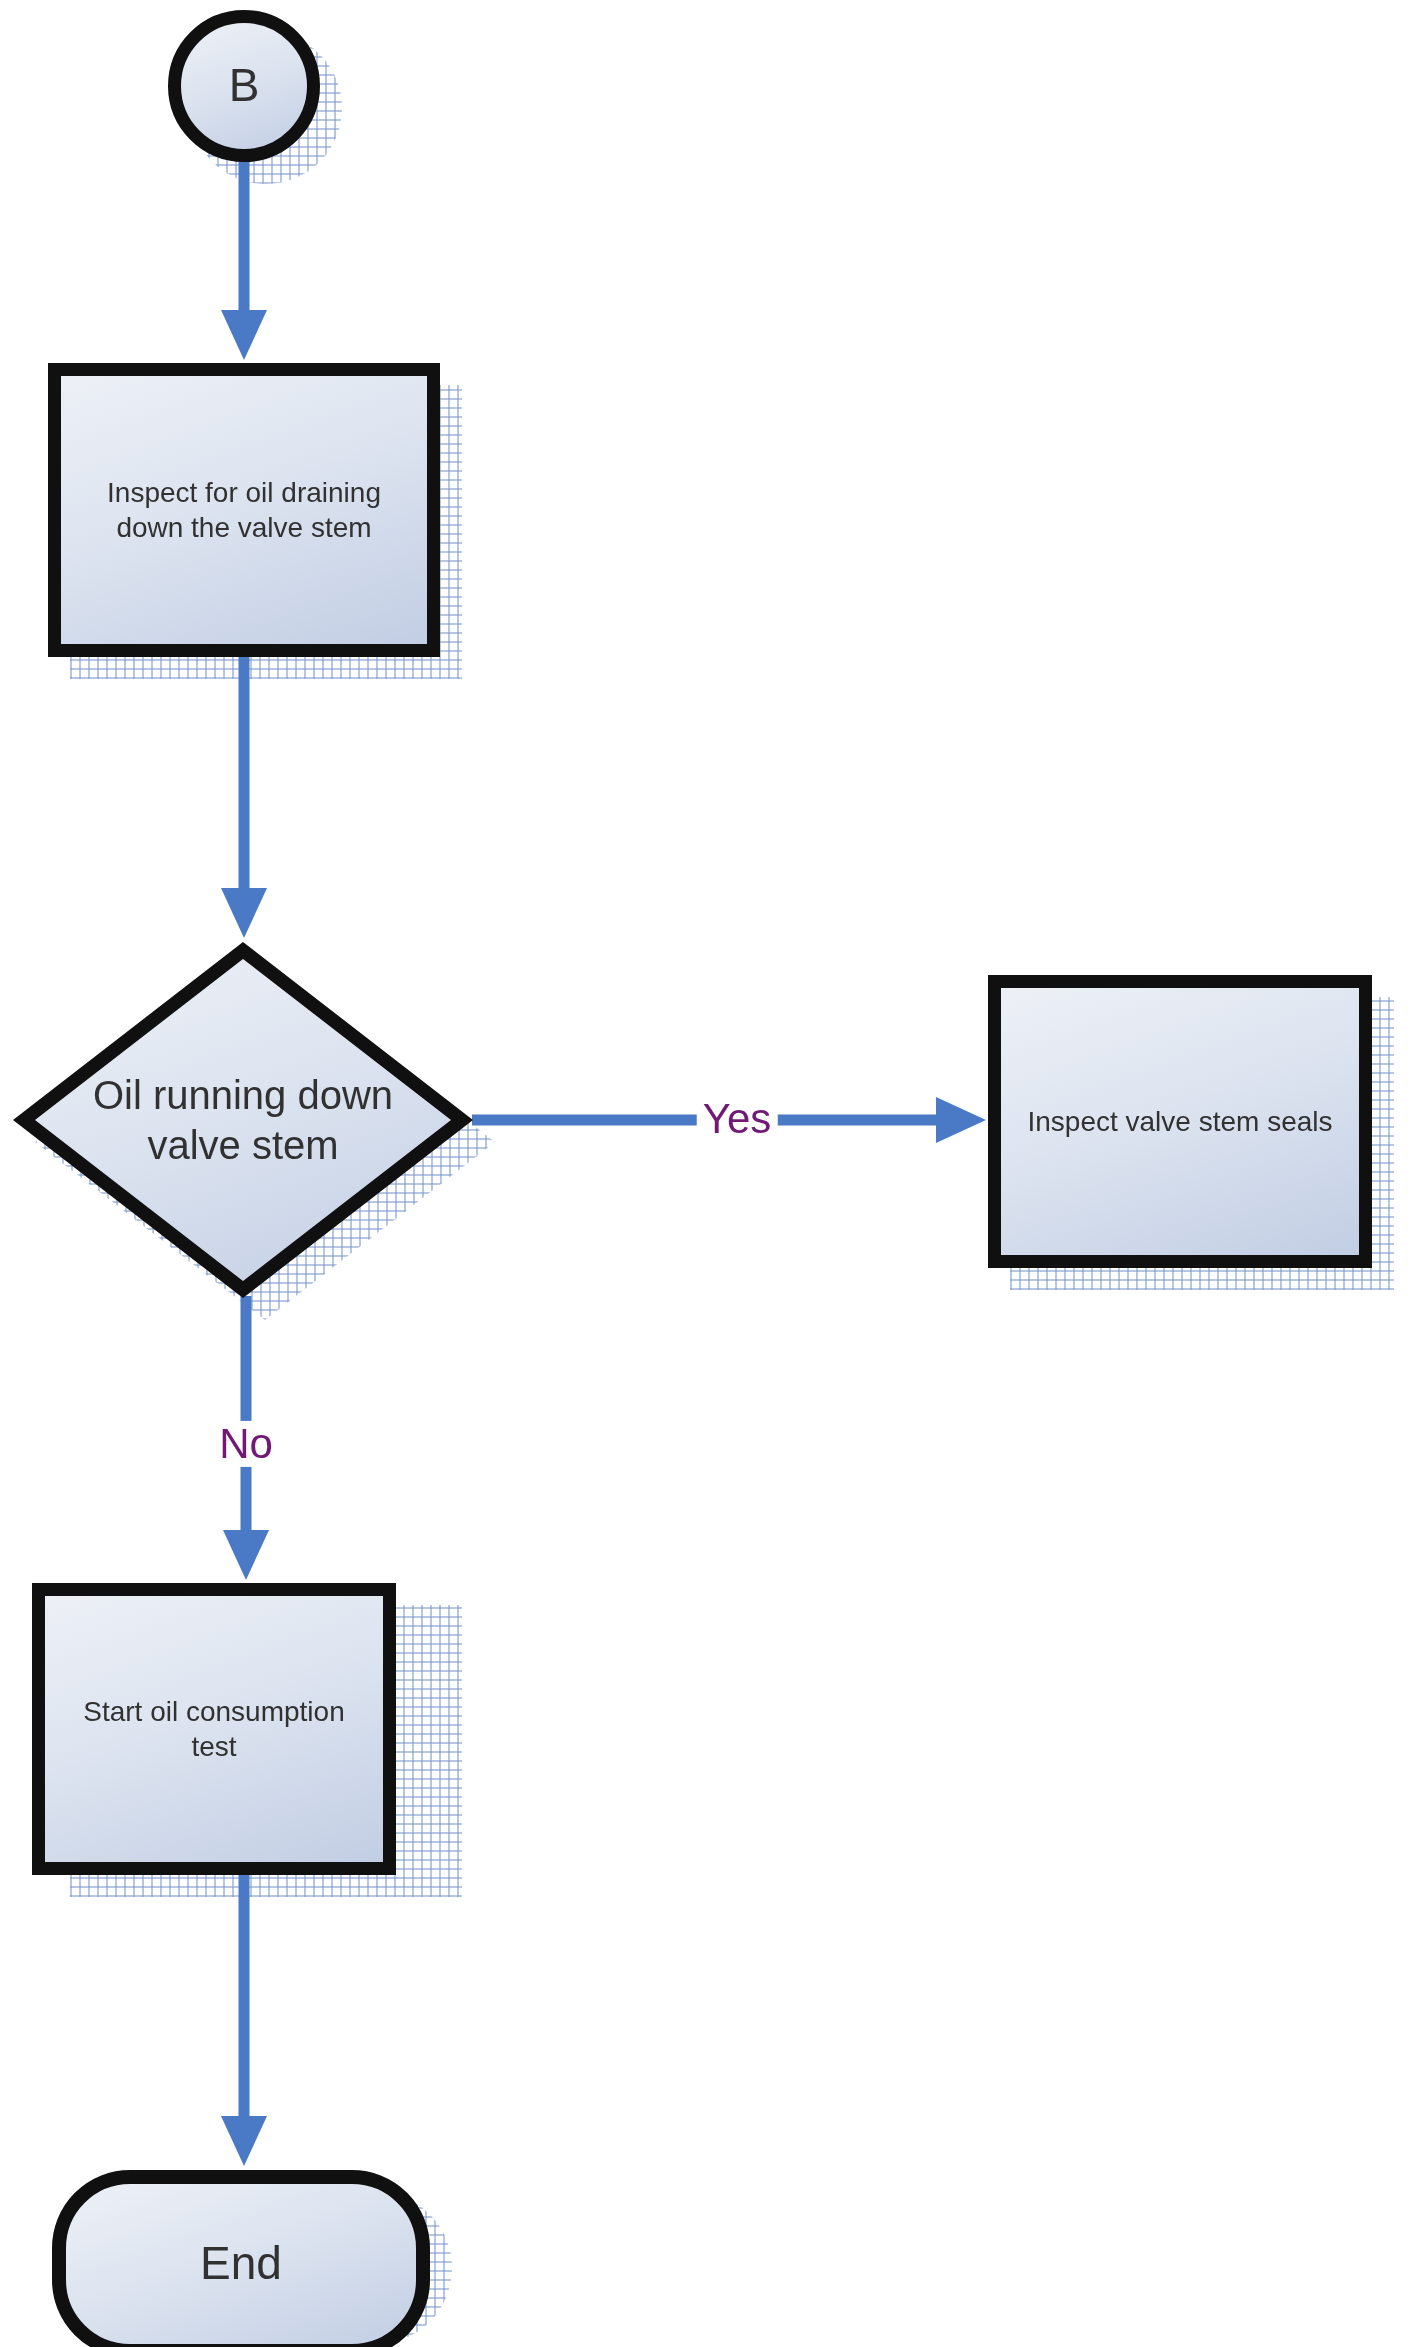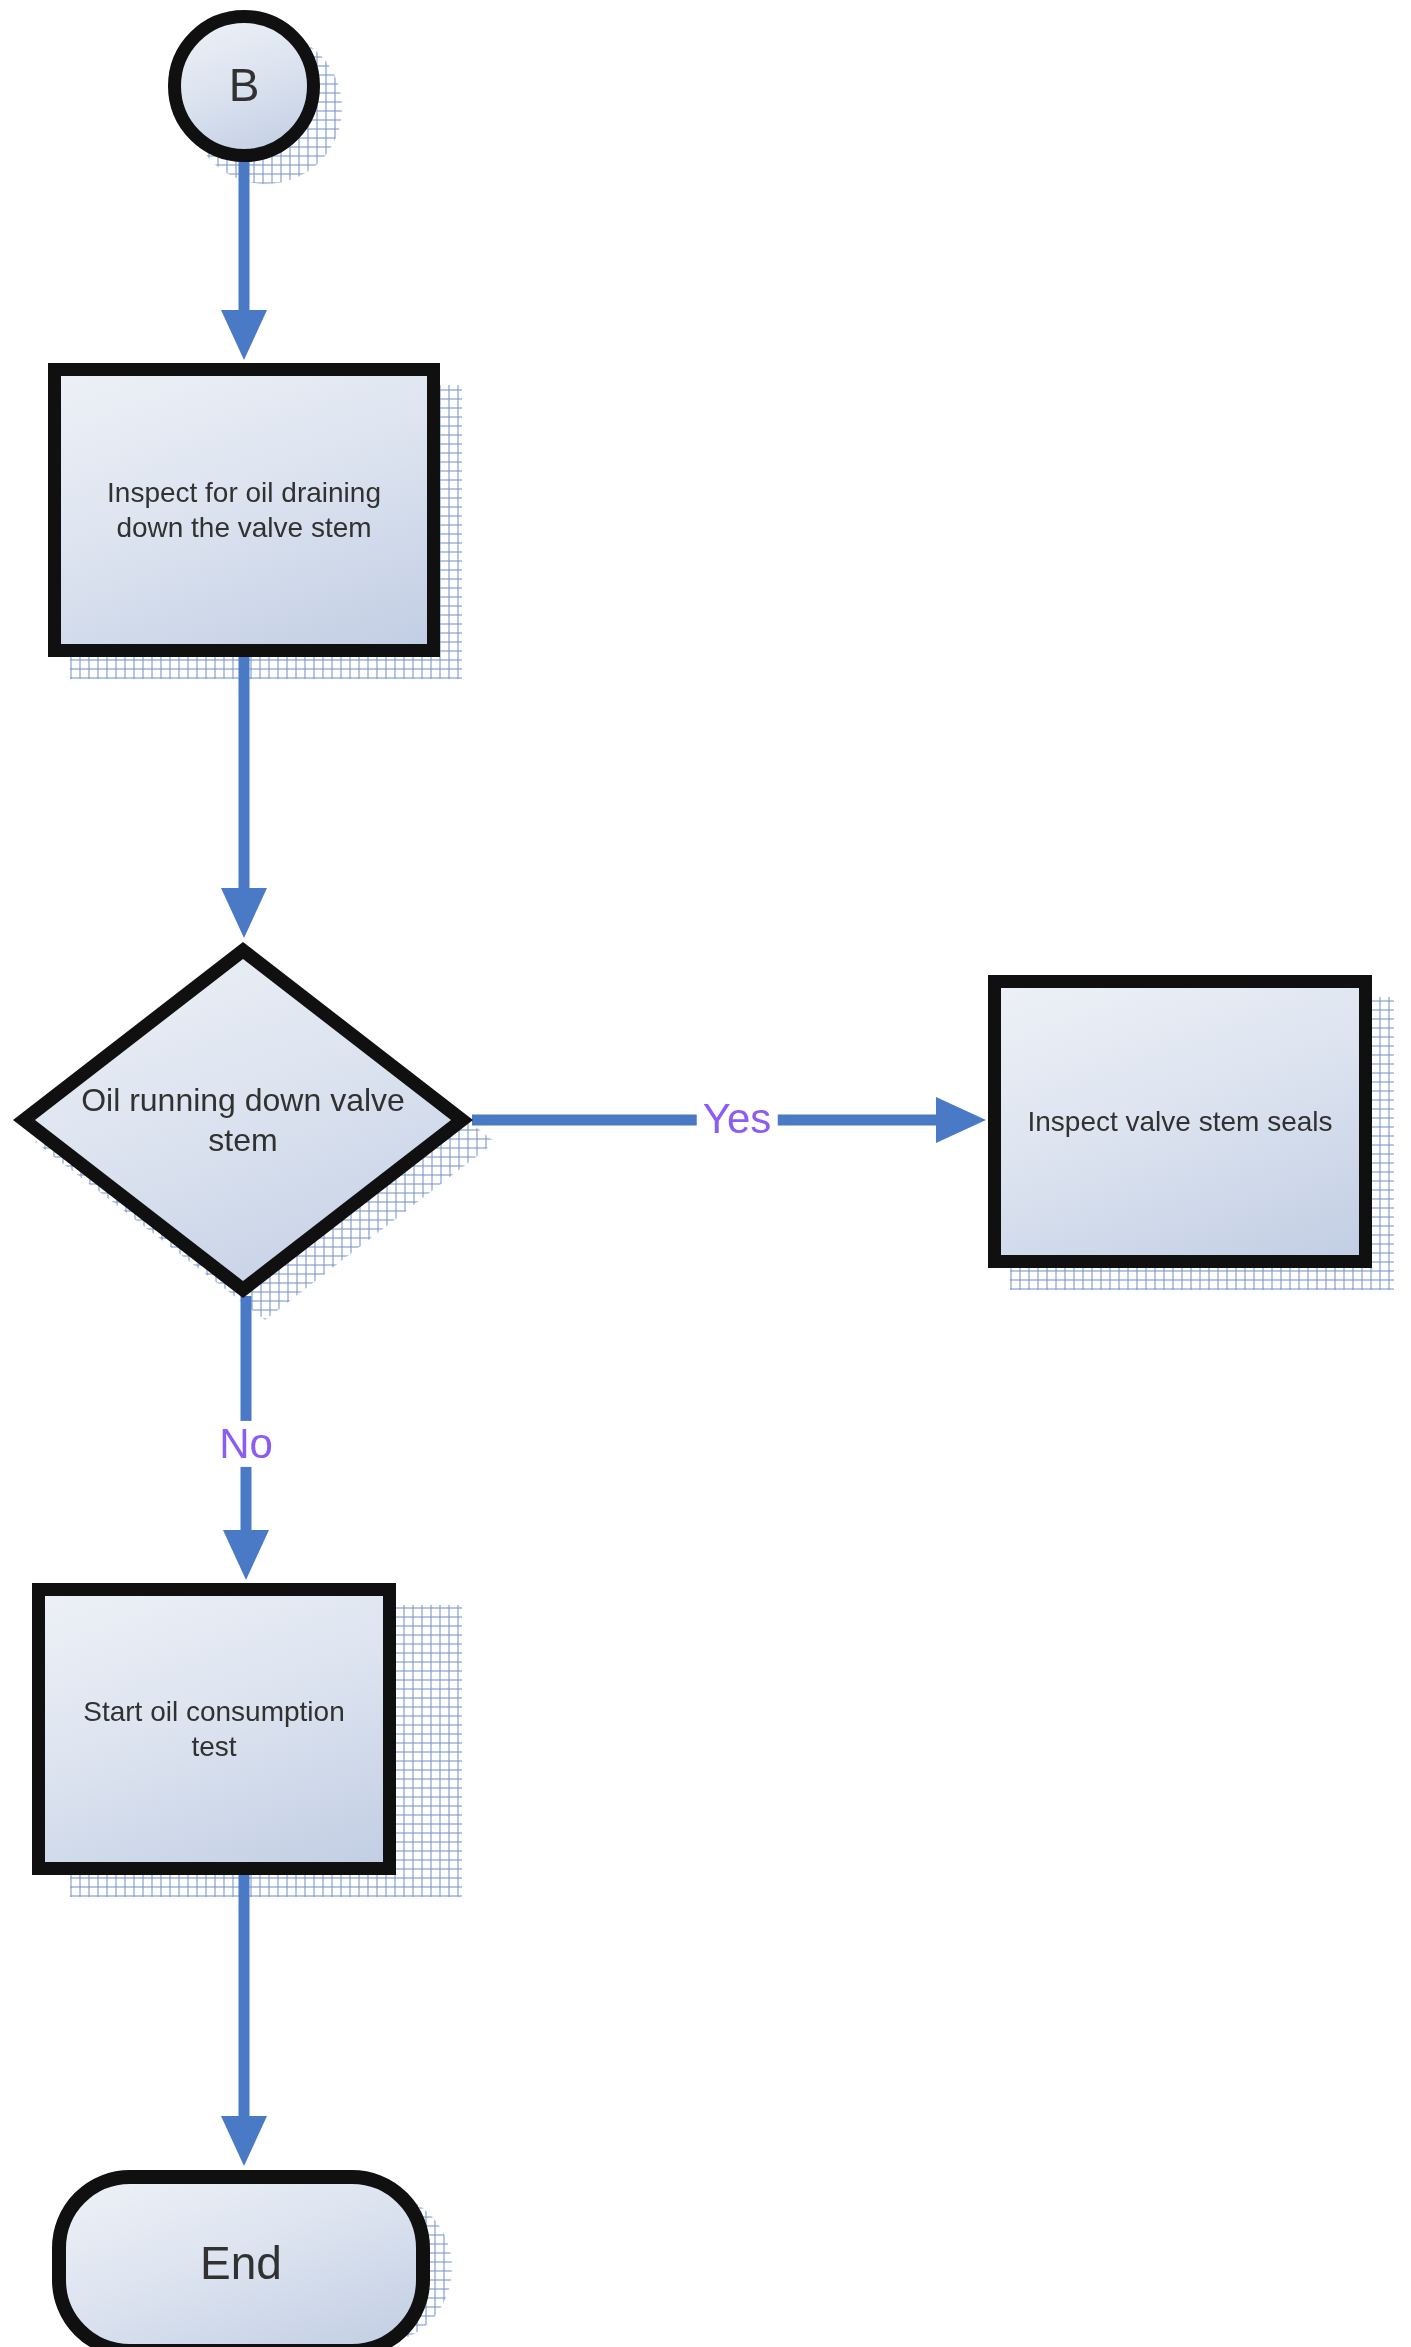--- a/index.html
+++ b/index.html
@@ -55,31 +55,31 @@
     clip-path: polygon(50% 0, 100% 50%, 50% 100%, 0 50%);
   }
   .diamond-inner {
     position: absolute; left: 22px; right: 22px; top: 17px; bottom: 17px;
     background: linear-gradient(160deg, #edf0f6 0%, #dde4f0 45%, #c2cee4 100%);
     clip-path: polygon(50% 0, 100% 50%, 50% 100%, 0 50%);
   }
   .diamond-label {
     position: absolute; inset: 0;
     display: flex; align-items: center; justify-content: center;
-    text-align: center; color: #313131; font-size: 32px; line-height: 1.25;
+    text-align: center; color: #313131; font-size: 40px; line-height: 1.25;
   }
   .diamond-label .label { width: 330px; }
 
   
   .edge-label {
     position: absolute;
     z-index: 3;
     transform: translate(-50%, -50%);
     background: #ffffff;
-    color: #8b5cf6;
+    color: #701a75;
     font-size: 42px;
     padding: 0 6px;
     line-height: 1.1;
   }
 </style>
 </head>
 <body>
 
 <div class="canvas">
 

